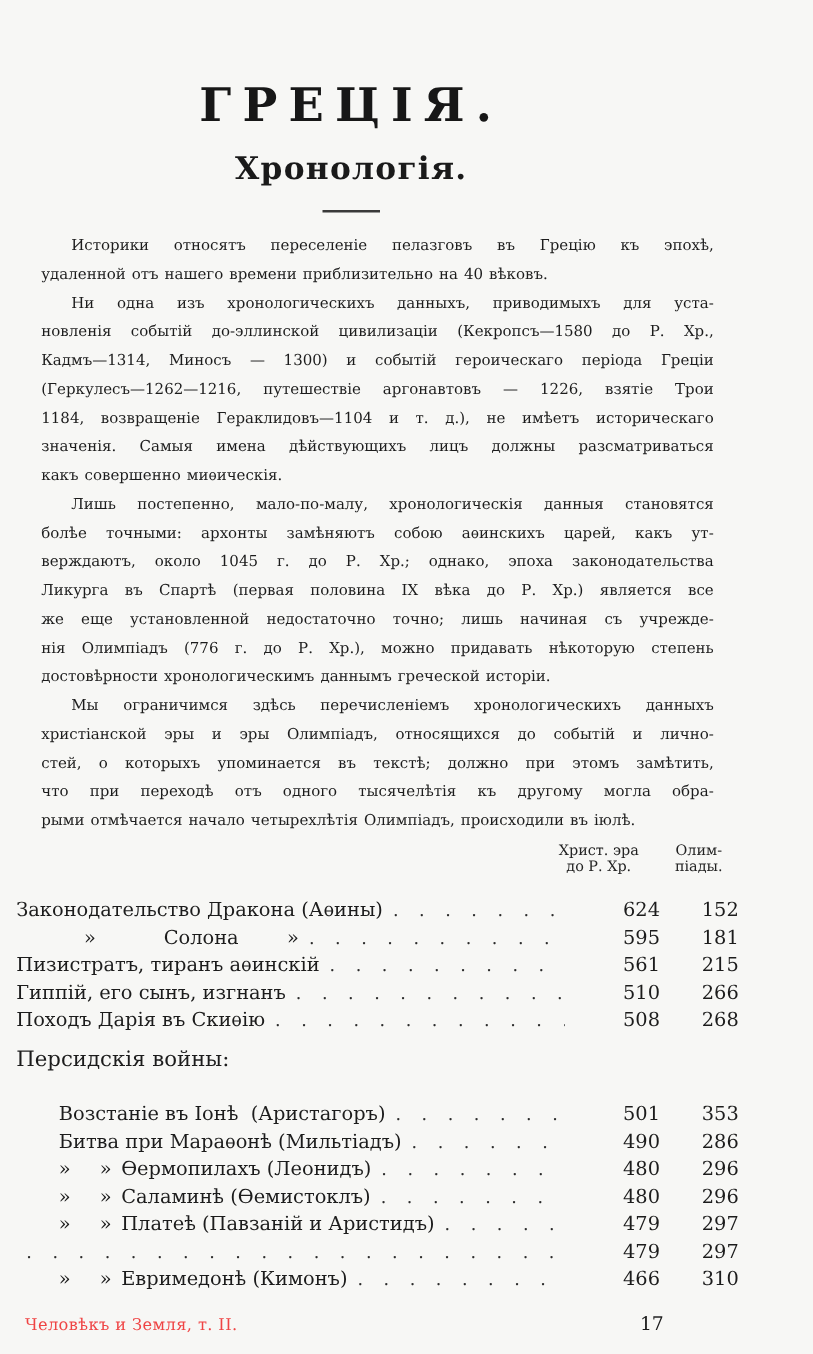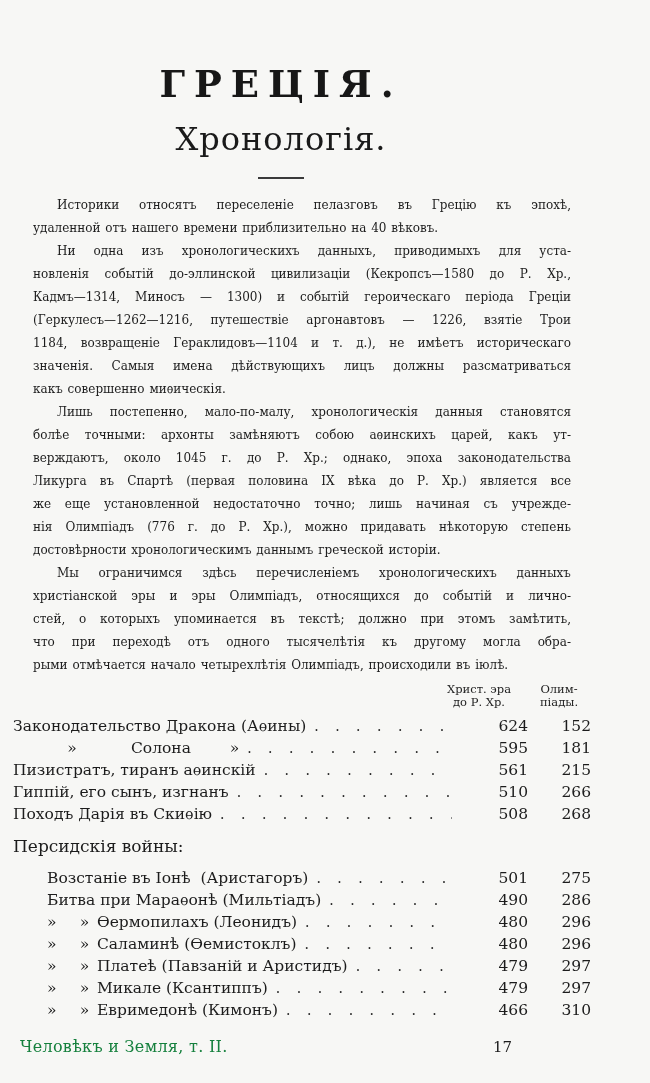--- a/index.html
+++ b/index.html
@@ -11,21 +11,21 @@
     -webkit-font-smoothing:antialiased;
   }
   .page{width:604px;height:1083px;position:relative;}
 
   .masthead{padding-top:66px;text-align:center;padding-right:42px;}
   .title{
     font-size:37px;font-weight:600;letter-spacing:9px;
     line-height:1;color:#171717;
   }
   .subtitle{
-    margin-top:17px;font-size:32px;font-weight:400;letter-spacing:1px;color:#1a1a1a;
+    margin-top:17px;font-size:25px;font-weight:700;letter-spacing:1px;color:#1a1a1a;
   }
   .divider{
     width:46px;height:2px;background:#3a3a3a;
     margin:19px auto 0 auto;
   }
 
   .bodytext{padding:15px 33px 0 33px;}
   .para{margin:0;}
   .line{
     font-size:12px;line-height:23px;white-space:nowrap;
@@ -35,43 +35,43 @@
   .line.first{padding-left:24px;}
   .line.last{text-align-last:left;}
 
   .chron{margin:6px 13px 0 13px;}
   .thead{display:flex;align-items:flex-end;font-size:11.5px;line-height:12.5px;color:#222;justify-content:center;}
   .hspacer{flex:1;}
   .hcol{width:96px;text-align:center;}
   .hcol2{width:64px;}
   .hcol span{display:block;}
 
-  .trows{margin-top:9px;}
+  .trows{margin-top:20px;}
   .trow{display:flex;align-items:baseline;height:22px;font-size:15.5px;}
   .tlabel{white-space:pre;flex:none;}
   .dots{
     flex:1;overflow:hidden;white-space:nowrap;margin:0 6px 0 8px;
     color:#2a2a2a;
   }
   .dots::after{
     content:". . . . . . . . . . . . . . . . . . . . . . . . . . . . . . . . . . . .";
     letter-spacing:6px;font-size:14px;
   }
   .era{width:70px;text-align:right;flex:none;}
   .oly{width:63px;text-align:right;flex:none;}
 
   .section-head{margin-top:9px;font-size:17px;height:24px;}
   .indented .trow .tlabel{padding-left:34px;}
 
   .footer{
     display:flex;align-items:baseline;
     margin:14px 33px 0 20px;
   }
-  .imprint{font-size:16px;letter-spacing:.3px;color:#15803d;}
-  .pagenum{margin-left:auto;margin-right:59px;font-size:15px;}
+  .imprint{font-size:13px;letter-spacing:.3px;color:#ef4444;}
+  .pagenum{margin-left:auto;margin-right:40px;font-size:15px;}
 </style>
 </head>
 <body>
 
 <div class="page">
 
   <div class="masthead">
     <div class="title">ГРЕЦІЯ.</div>
     <div class="subtitle">Хронологія.</div>
     <div class="divider"></div>
@@ -155,21 +155,21 @@
         </div>
       </div>
 
     <div class="section-head">Персидскія войны:</div>
 
     <div class="trows indented">
         <div class="trow">
           <span class="tlabel">Возстаніе въ Іонѣ  (Аристагоръ)</span>
           <span class="dots"></span>
           <span class="era">501</span>
-          <span class="oly">275</span>
+          <span class="oly">353</span>
         </div>
         <div class="trow">
           <span class="tlabel">Битва при Мараѳонѣ (Мильтіадъ)</span>
           <span class="dots"></span>
           <span class="era">490</span>
           <span class="oly">286</span>
         </div>
         <div class="trow">
           <span class="tlabel">»  » Ѳермопилахъ (Леонидъ)</span>
           <span class="dots"></span>
@@ -182,21 +182,20 @@
           <span class="era">480</span>
           <span class="oly">296</span>
         </div>
         <div class="trow">
           <span class="tlabel">»  » Платеѣ (Павзаній и Аристидъ)</span>
           <span class="dots"></span>
           <span class="era">479</span>
           <span class="oly">297</span>
         </div>
         <div class="trow">
-          <span class="tlabel">»  » Микале (Ксантиппъ)</span>
           <span class="dots"></span>
           <span class="era">479</span>
           <span class="oly">297</span>
         </div>
         <div class="trow">
           <span class="tlabel">»  » Евримедонѣ (Кимонъ)</span>
           <span class="dots"></span>
           <span class="era">466</span>
           <span class="oly">310</span>
         </div>

